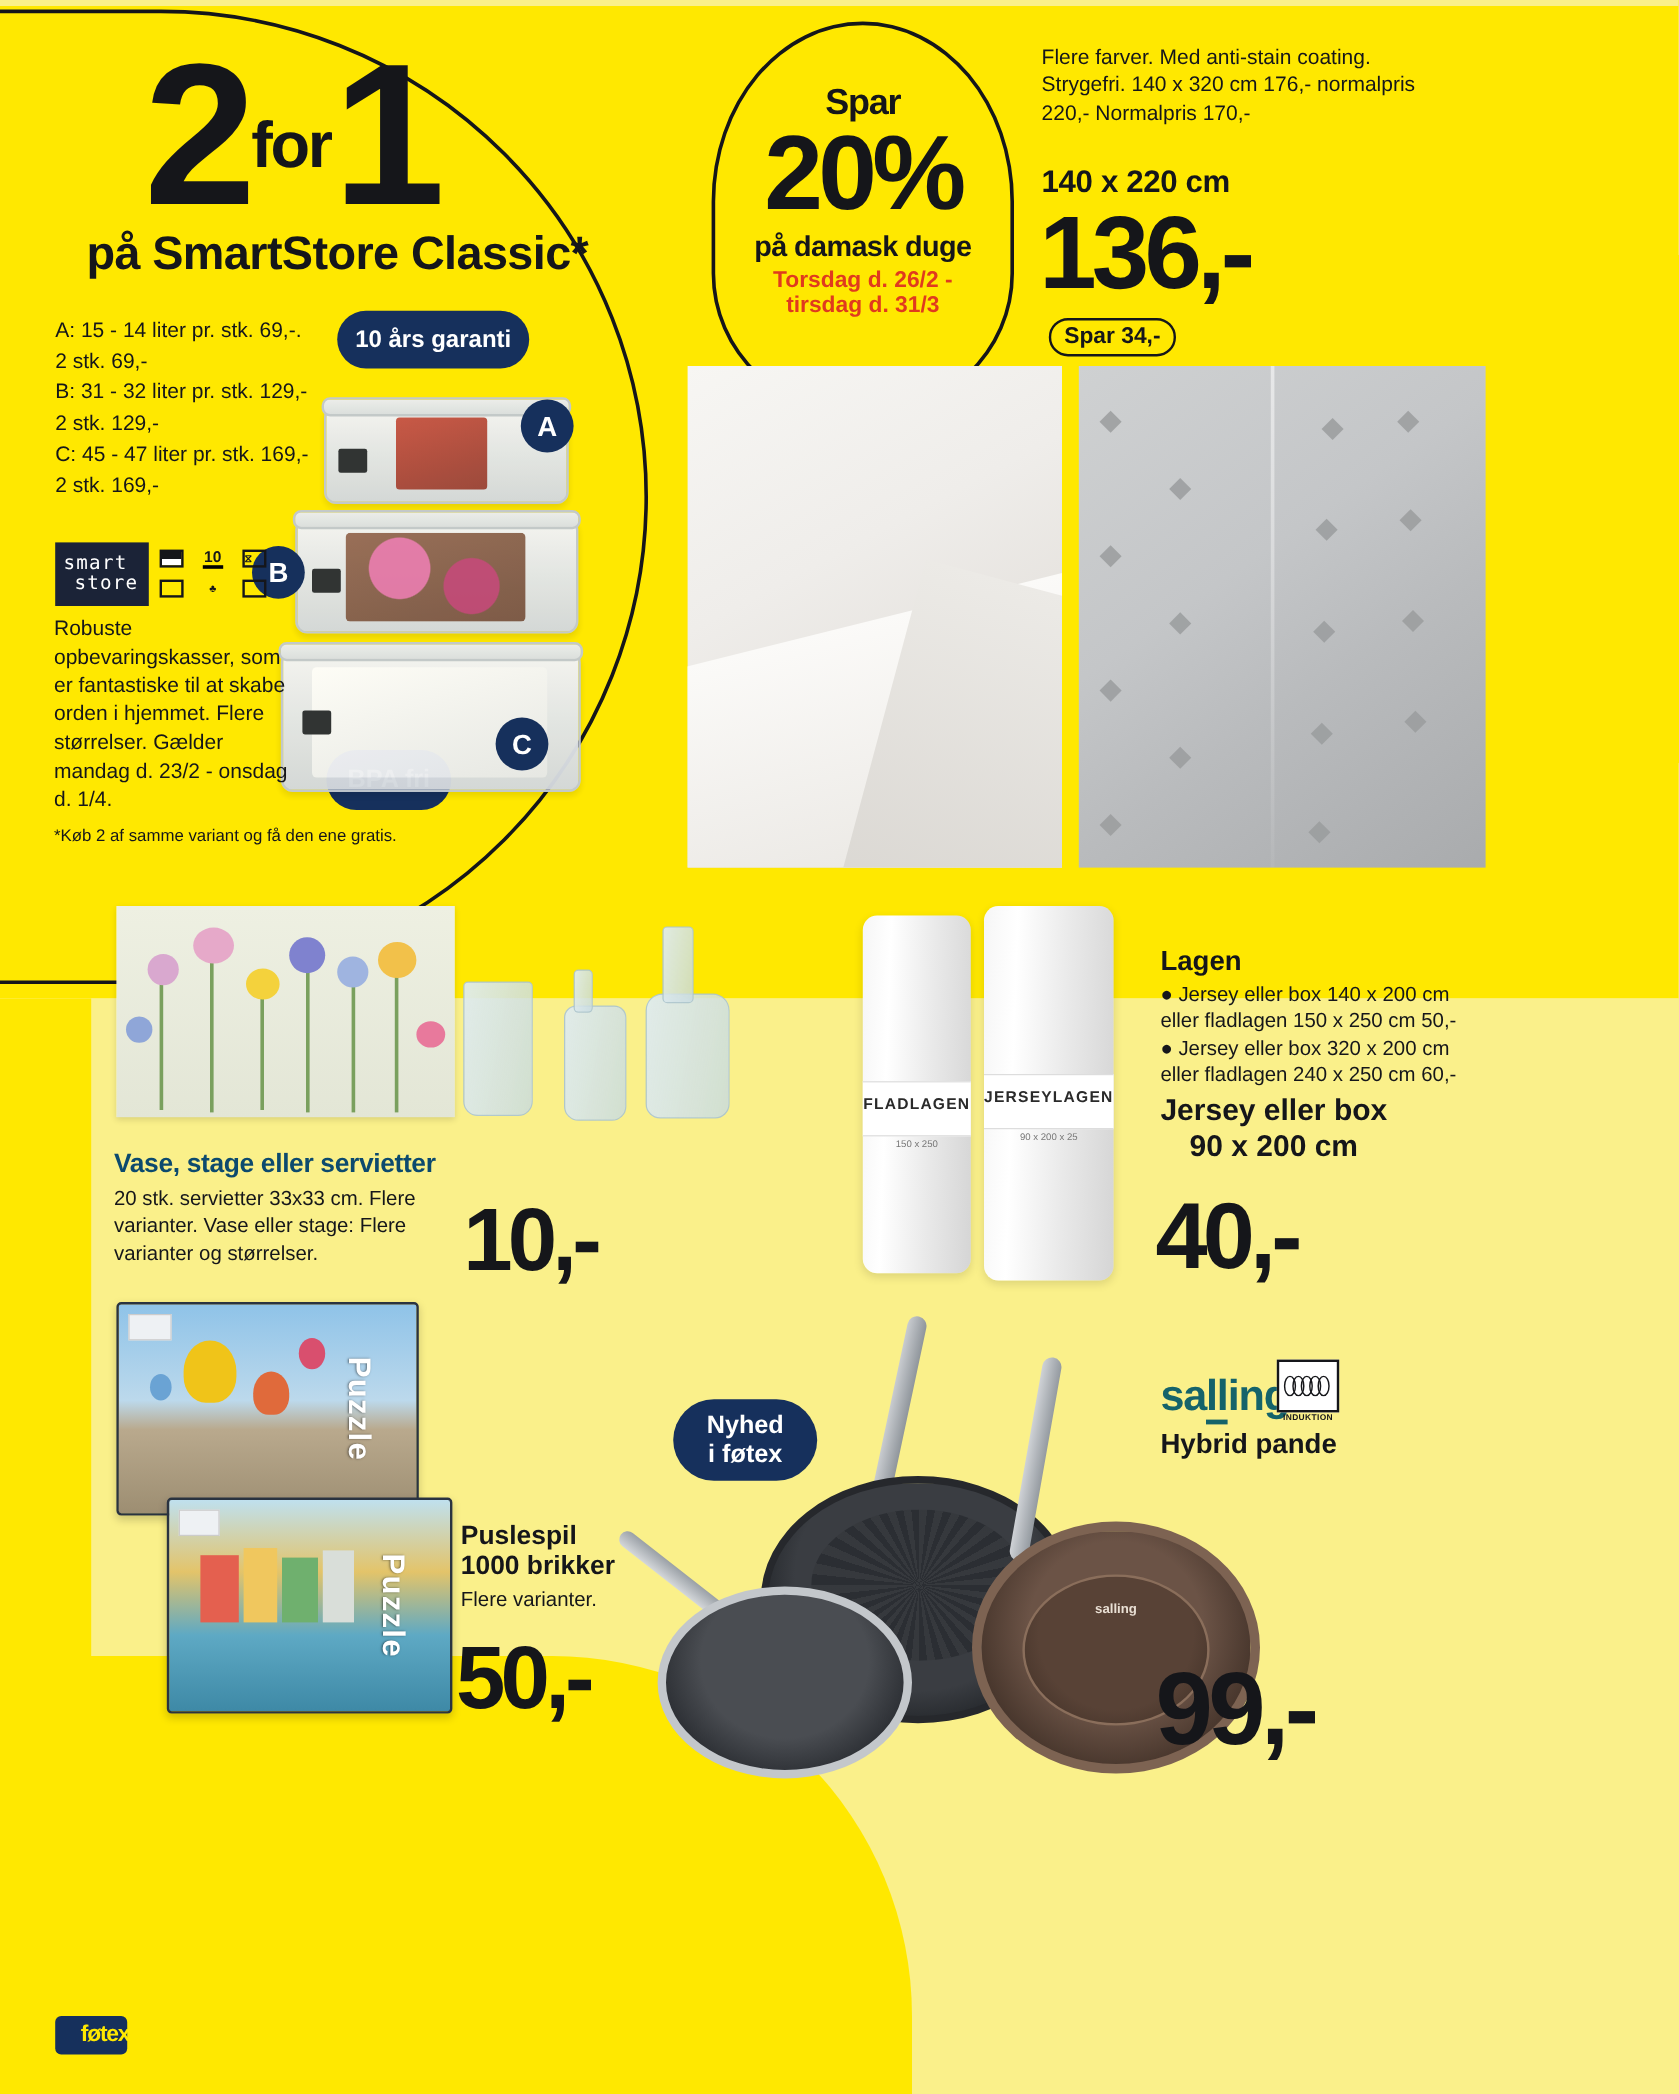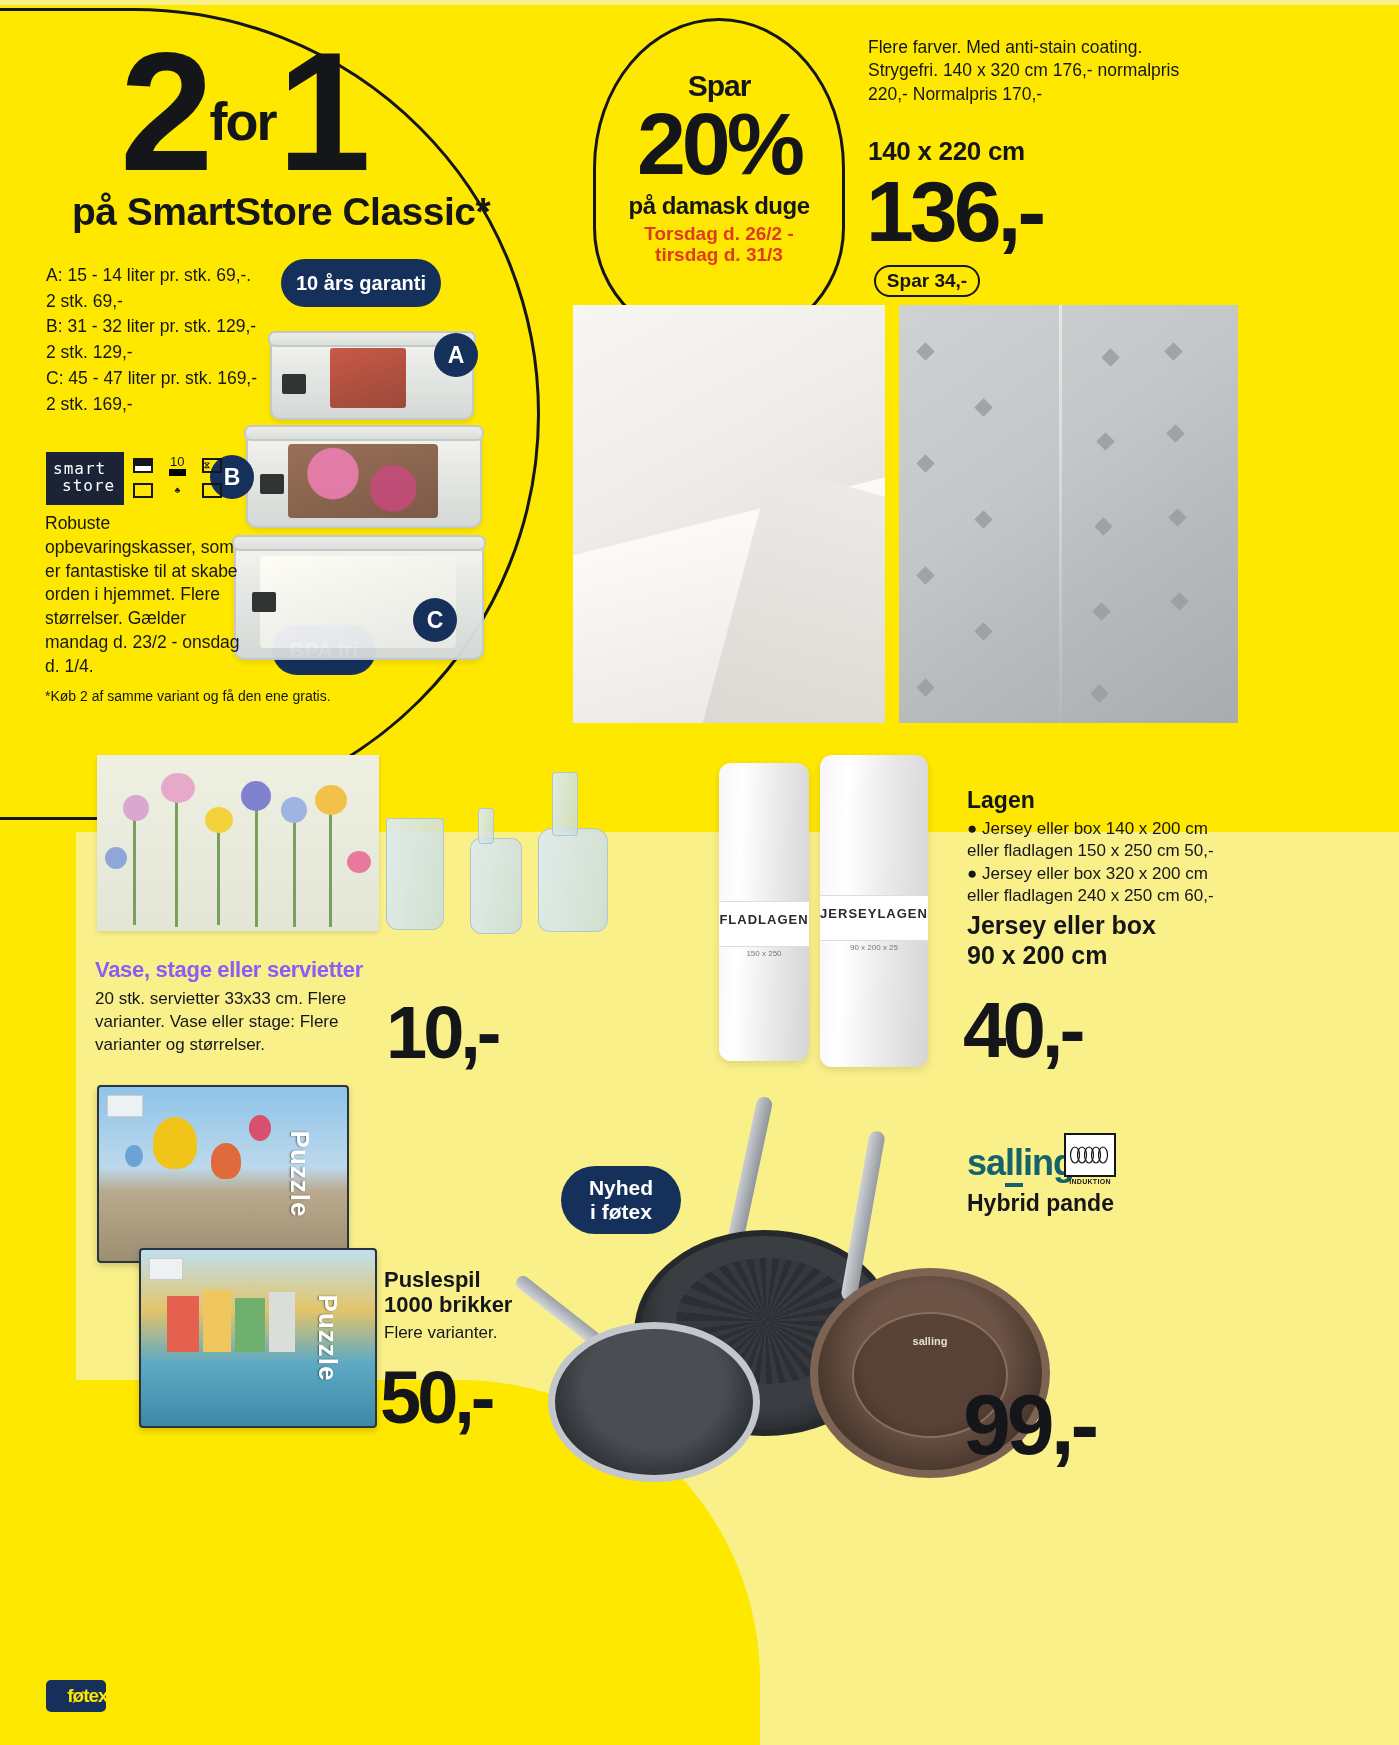--- a/index.html
+++ b/index.html
@@ -104,21 +104,21 @@
     width: 100px; height: 52px;
     display: grid; grid-template-columns: repeat(3, 1fr); gap: 3px;
     align-content: start;
   }
   .picto {
     width: 26px; height: 22px; position: relative;
     font-size: 9px; color: #15161a; font-weight: 800;
     display:flex; align-items:center; justify-content:center;
   }
   .picto .box { width: 20px; height: 15px; border: 2px solid #15161a; }
-  .picto .num { font-size: 13px; font-weight: 400; border-bottom: 7px solid #000000; padding: 0 1px; }
+  .picto .num { font-size: 13px; font-weight: 700; border-bottom: 3px solid #000000; padding: 0 1px; }
 
   .robust-text {
     position: absolute; left: 45px; top: 512px;
     font-size: 17.5px; line-height: 1.36; color: #15161a; width: 200px;
   }
   .footnote {
     position: absolute; left: 45px; top: 688px;
     font-size: 14px; color: #15161a;
   }
 
@@ -236,37 +236,37 @@
     overflow:hidden;
   }
   .flower { position:absolute; border-radius:50%; }
   .stem { position:absolute; width:3px; background:#7aa05e; }
 
   .glass {
     position:absolute; background: linear-gradient(100deg, rgba(223,235,238,.95), rgba(199,218,224,.8));
     border:1px solid rgba(168,192,200,.8); border-radius: 6px 6px 10px 10px;
   }
 
-  .vase-title { position:absolute; left:95px; top:957px; font-size:22px; font-weight:900; color:#8b5cf6; letter-spacing:-0.3px;}
+  .vase-title { position:absolute; left:95px; top:957px; font-size:22px; font-weight:900; color:#0c4a6e; letter-spacing:-0.3px;}
   .vase-desc  { position:absolute; left:95px; top:988px; font-size:17px; line-height:1.34; color:#15161a; width:300px;}
   .vase-price { position:absolute; left:386px; top:990px; font-size:74px; font-weight:900; color:#15161a; letter-spacing:-4px;}
 
   
   .roll {
     position:absolute; border-radius:12px;
     background: linear-gradient(92deg,#f6f6f6 0%,#ffffff 24%,#e9e9e9 62%,#d5d5d5 100%);
     box-shadow: 0 3px 8px rgba(0,0,0,.12);
   }
   .roll-label {
     position:absolute; left:0; right:0; background:#fff; border-top:1px solid #ddd; border-bottom:1px solid #ddd;
     text-align:center; color:#2a2a2a; font-weight:800; letter-spacing:1px;
   }
   .lagen-title { position:absolute; left:967px; top:787px; font-size:23px; font-weight:900; color:#15161a;}
   .lagen-bullets { position:absolute; left:967px; top:818px; font-size:17px; line-height:1.32; color:#15161a; width:260px;}
-  .lagen-sub   { position:absolute; left:967px; top:910px; font-size:25px; font-weight:900; color:#15161a; line-height:1.2;}
+  .lagen-sub   { position:absolute; left:967px; top:910px; font-size:25px; font-weight:900; color:#15161a; line-height:1.2;text-align:center;}
   .lagen-price { position:absolute; left:963px; top:985px; font-size:78px; font-weight:900; color:#15161a; letter-spacing:-4px;}
 
   
   .puzzlebox {
     position:absolute; border:2px solid #2a3340; border-radius:4px; overflow:hidden;
     box-shadow: 0 3px 7px rgba(0,0,0,.18);
   }
   .puzzle-word {
     position:absolute; right:4px; top:50%; transform: translateY(-50%) rotate(90deg);
     transform-origin: center; color:#fff; font-weight:900; font-size:26px; letter-spacing:1px;

